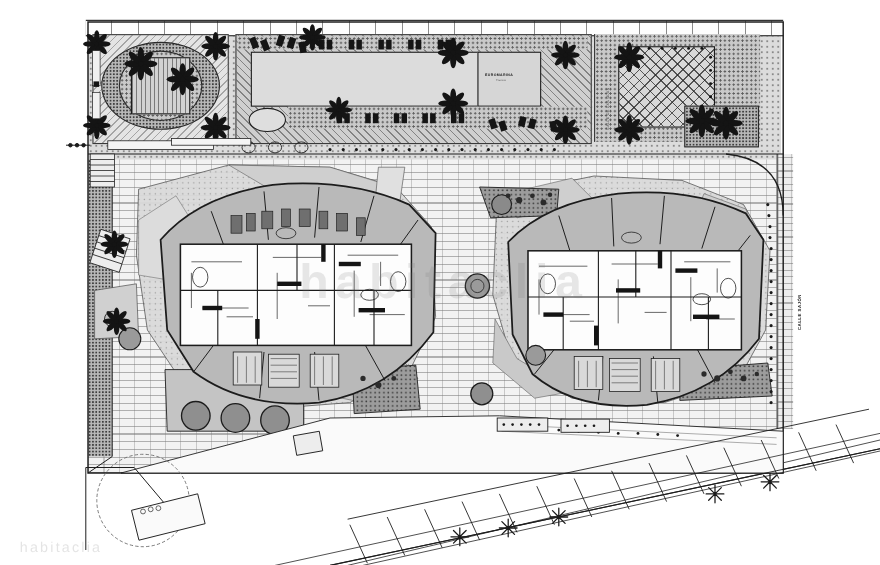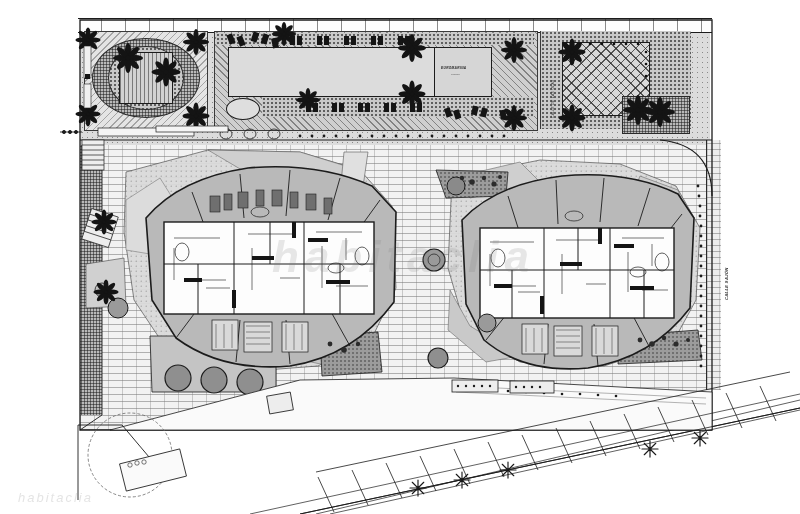--- a/index.html
+++ b/index.html
@@ -3,21 +3,20 @@
 <meta charset="utf-8">
 <style>
   html,body{margin:0;padding:0;background:#ffffff;}
   body{font-family:"Liberation Sans",sans-serif;}
 
   #plan{
     position:relative;
     width:800px;height:514px;
     background:#ffffff;
     overflow:hidden;
-    font-style:italic;
   }
 
   
   .abs{position:absolute;}
 
   
   .tx-brick{
     background-color:#f2f2f2;
     background-image:
       repeating-linear-gradient(0deg,rgba(120,120,120,.55) 0 1px,transparent 1px 7px),

